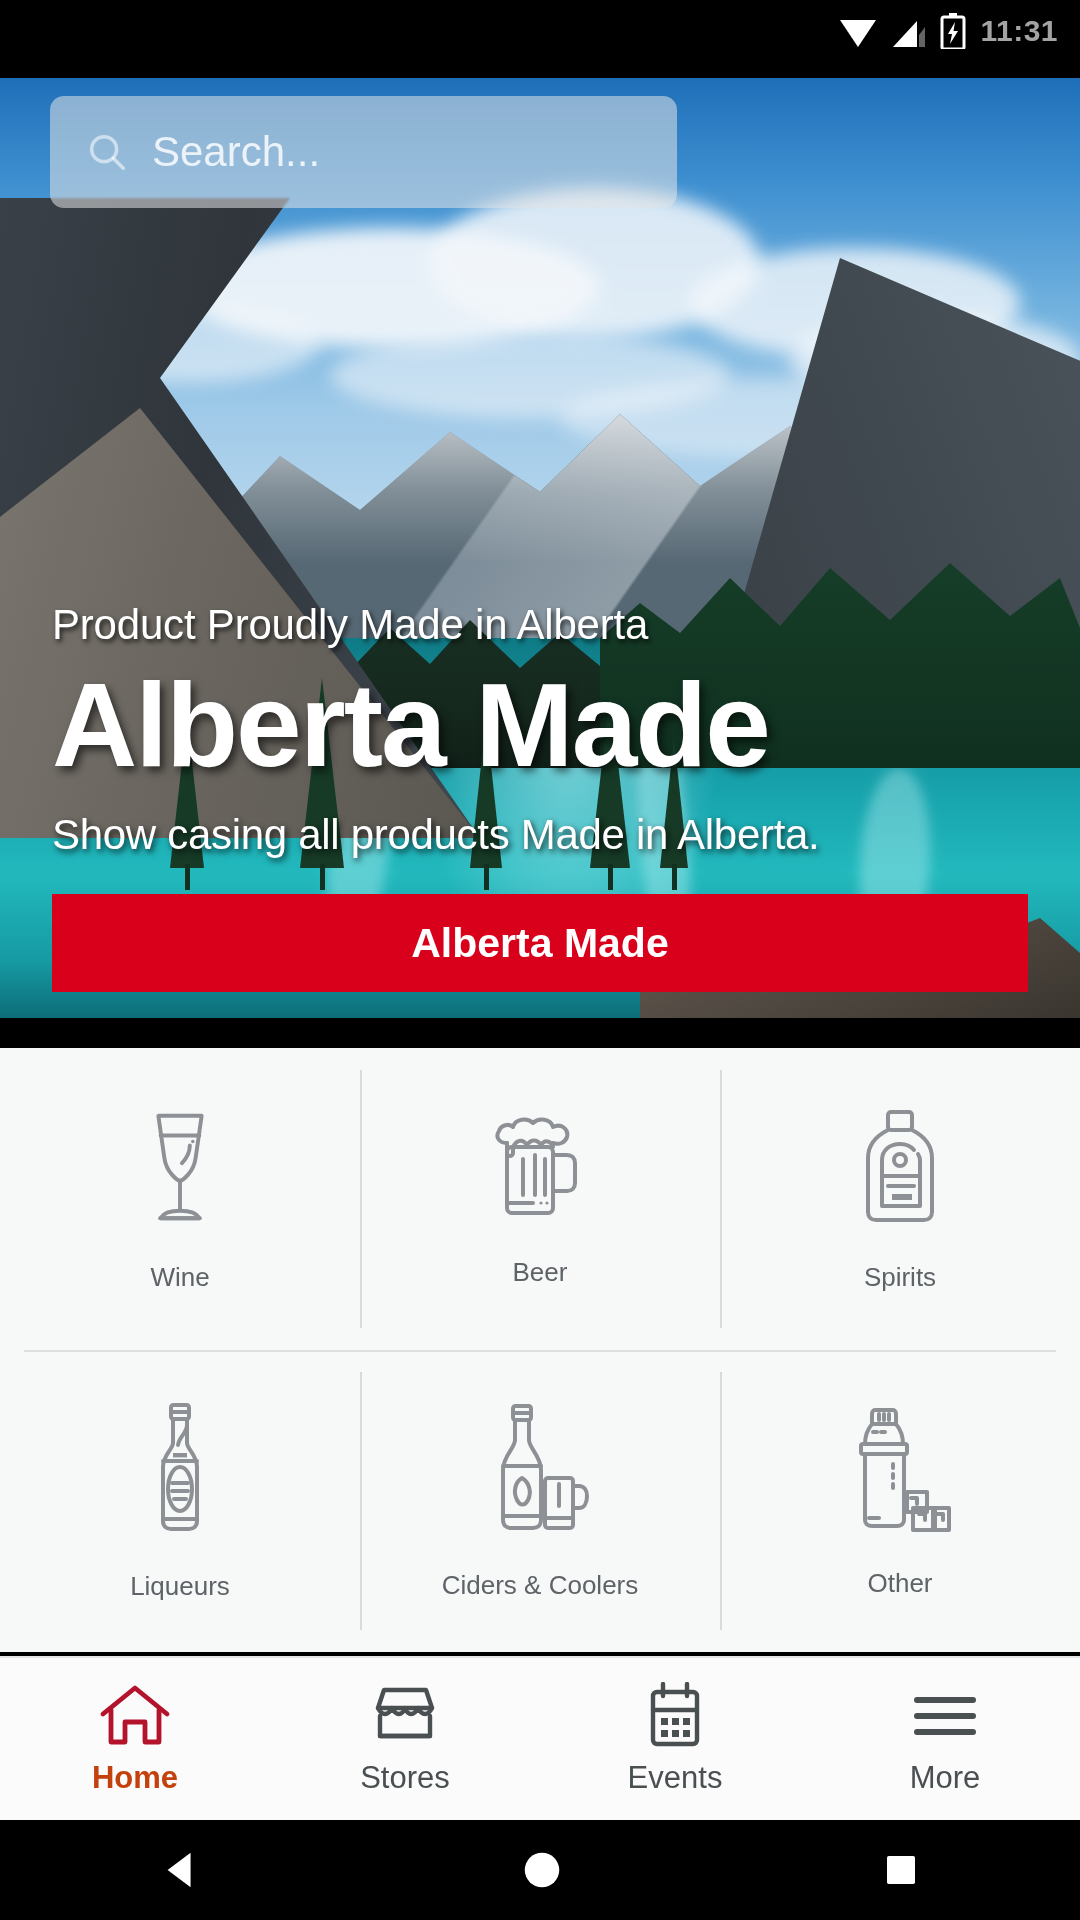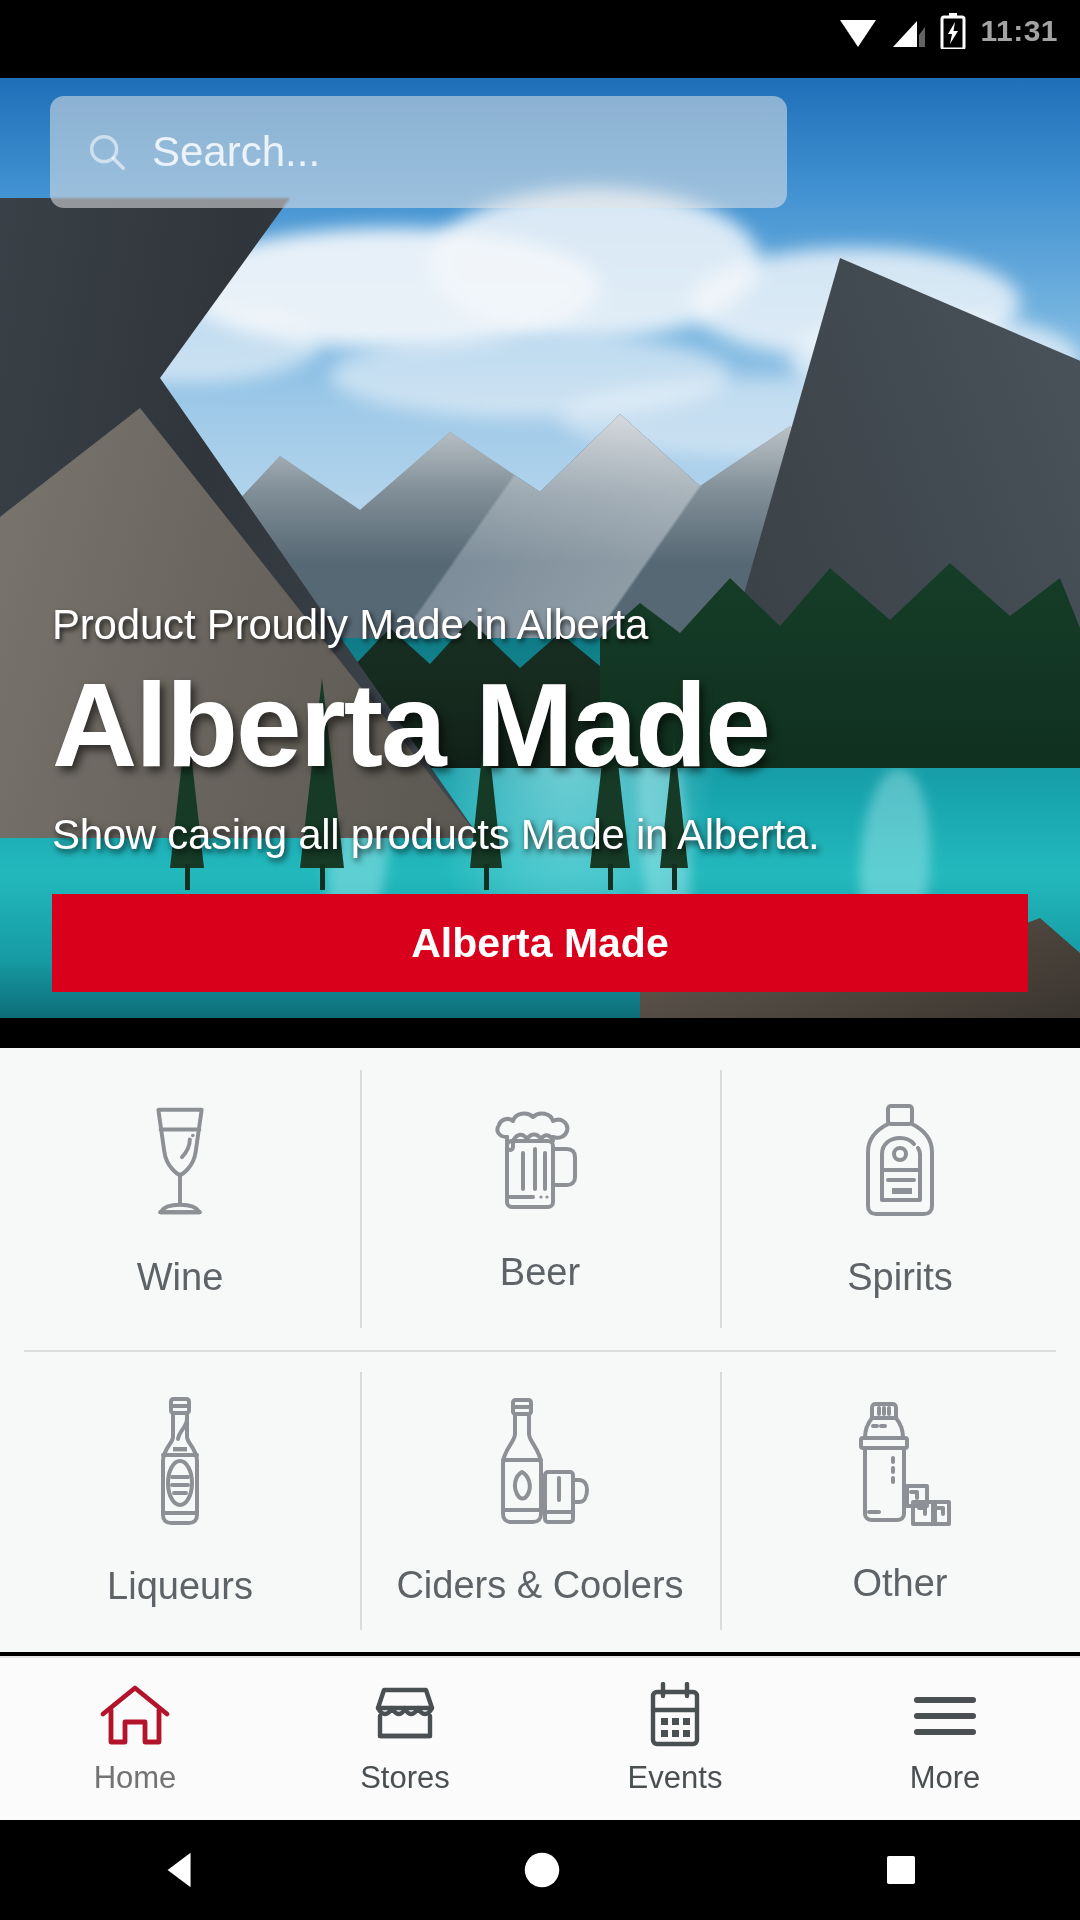--- a/index.html
+++ b/index.html
@@ -120,21 +120,21 @@
   .t5{ left:170px; top:640px; --w:17px; --h:150px; }
 
   .rocks{
     position:absolute; left:640px; top:800px; width:440px; height:140px;
     background:linear-gradient(160deg,#6d6258 0%, #4e473f 60%, #3a352f 100%);
     clip-path:polygon(0 90px, 70px 48px, 150px 82px, 230px 36px, 320px 70px, 400px 40px, 440px 75px, 440px 140px, 0 140px);
   }
 
   
   .searchbar{
-    position:absolute; left:50px; top:18px; width:737px; height:112px;
+    position:absolute; left:50px; top:18px; width:627px; height:112px;
     background:rgba(225,228,230,.55); border-radius:14px;
     display:flex; align-items:center; padding:8px 34px; gap:22px;
     backdrop-filter:blur(1px);
   }
   .search-ph{ color:rgba(255,255,255,.82); font-size:42px; font-weight:400; }
 
   
   .hero-copy{ position:absolute; left:52px; bottom:26px; width:976px; }
   .eyebrow{
     color:#fff; font-size:42px; font-weight:400; letter-spacing:-.2px;
@@ -164,34 +164,34 @@
     flex:1; position:relative;
     display:flex; flex-direction:column; align-items:center; justify-content:center;
     gap:34px; cursor:pointer;
   }
   .cell + .cell::before{
     content:""; position:absolute; left:0; top:22px; bottom:22px; width:2px; background:#d8dadb;
   }
   .grid-row:first-child::after{
     content:""; position:absolute; left:24px; right:24px; top:302px; height:2px; background:#dcdedf;
   }
-  .cat-label{ font-size:38px; color:#5e6367; font-weight:400; }
+  .cat-label{ font-size:26px; color:#5e6367; font-weight:400; }
   .cat-icon svg{ display:block; }
 
   
   .tabbar{
     position:absolute; left:0; top:1656px; width:1080px; height:164px;
     background:#fbfbfb; border-top:2px solid #e3e5e6;
     display:flex; align-items:center;
   }
   .tab{
     flex:1; display:flex; flex-direction:column; align-items:center; gap:12px; cursor:pointer;
   }
   .tab-label{ font-size:31px; color:#4a4f52; }
-  .tab.active .tab-label{ color:#737373; }
+  .tab.active .tab-label{ color:#c2410c;font-weight:bold; }
 
   
   .navbar{
     position:absolute; left:0; top:1820px; width:1080px; height:100px;
     background:#000; display:flex; align-items:center; justify-content:space-around;
   }
   .nav-btn{ cursor:pointer; }
 </style>
 </head>
 <body>

